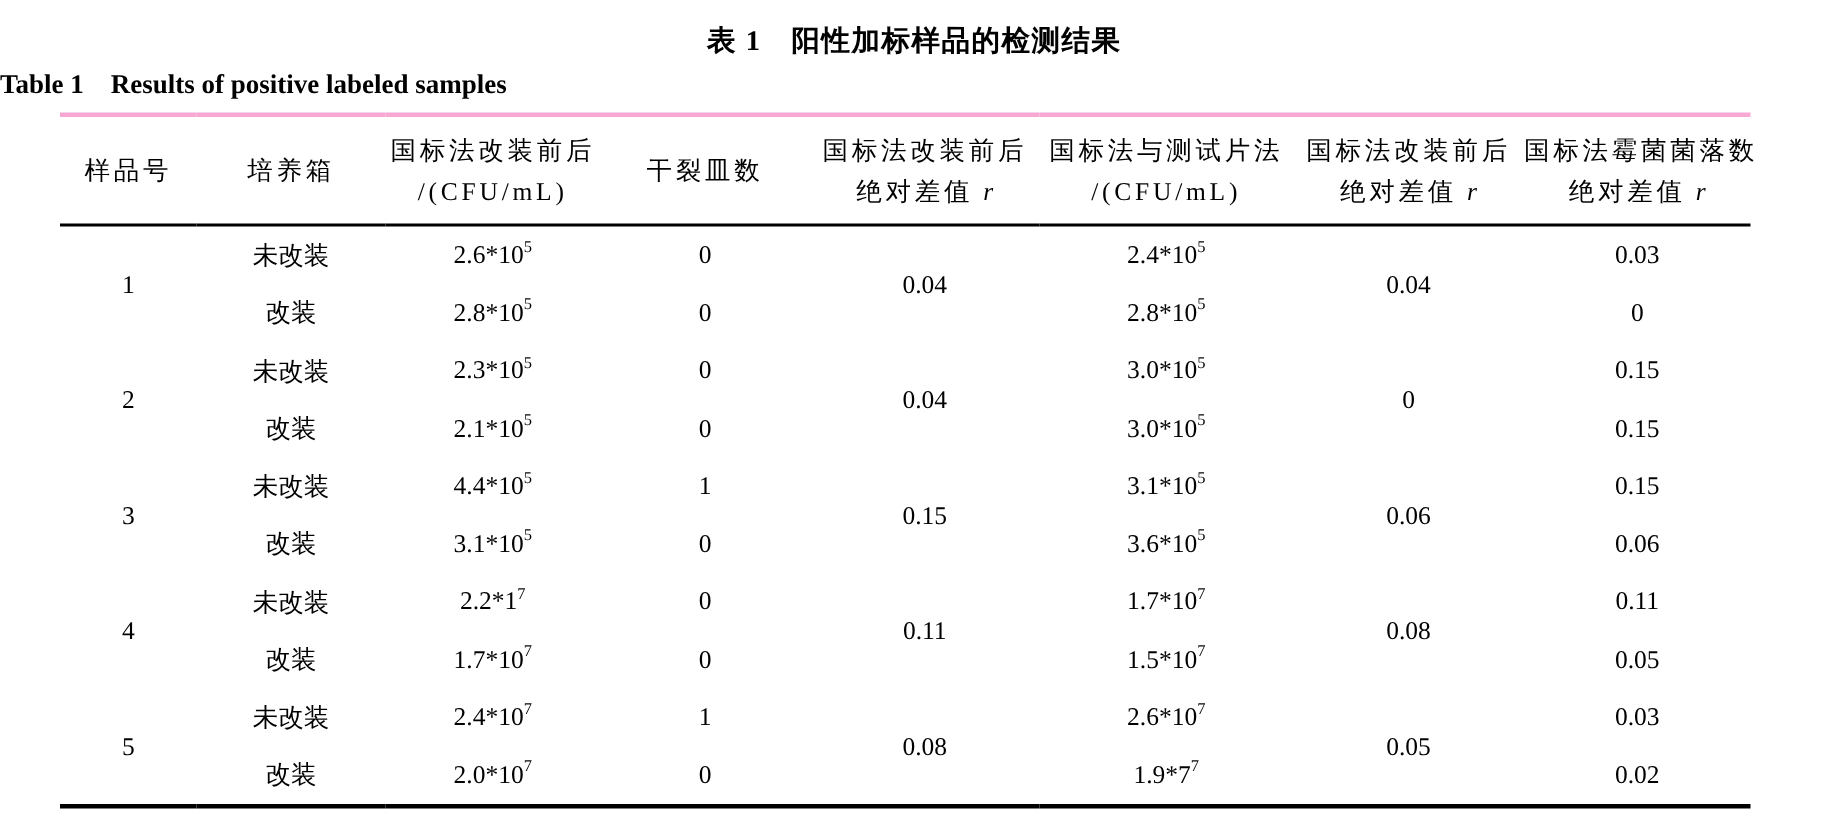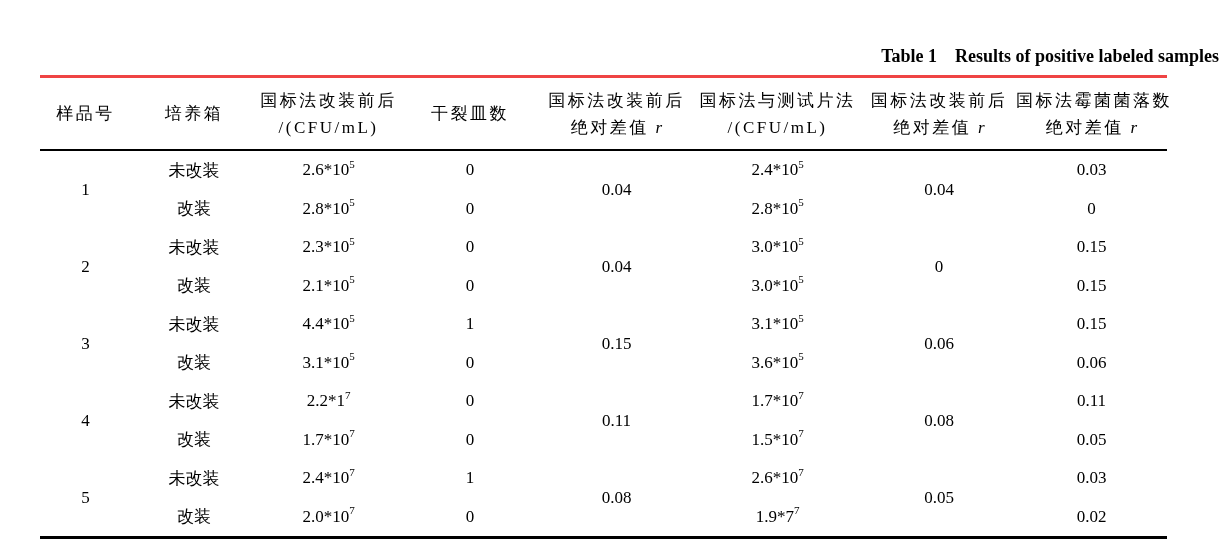--- a/index.html
+++ b/index.html
@@ -24,32 +24,32 @@
     text-align: center;
     font-size: 19px;
     font-weight: bold;
     letter-spacing: 1px;
   }
   .title-en {
     position: absolute;
     top: 44px;
     left: 0;
     width: 1219px;
-    text-align: right;
+    text-align: left;
     font-size: 18px;
     font-weight: bold;
   }
   table.results {
     position: absolute;
     top: 75px;
     left: 40px;
     width: 1127px;
     border-collapse: collapse;
     table-layout: fixed;
-    border-top: 3px solid #ef4444;
+    border-top: 3px solid #f9a8d4;
     border-bottom: 3px solid #000;
   }
   table.results th {
     font-weight: normal;
     font-size: 17px;
     text-align: center;
     vertical-align: middle;
     padding: 0;
     height: 71px;
     border-bottom: 2.5px solid #000;
@@ -73,20 +73,21 @@
   i.var {
     font-style: italic;
     letter-spacing: 0;
   }
 </style>
 </head>
 <body>
 
 <div class="page">
 
+  <div class="title-zh">表 1　阳性加标样品的检测结果</div>
   <div class="title-en">Table 1　Results of positive labeled samples</div>
 
   <table class="results">
     <colgroup>
       <col style="width:91px">
       <col style="width:126px">
       <col style="width:143px">
       <col style="width:140px">
       <col style="width:153px">
       <col style="width:169px">

